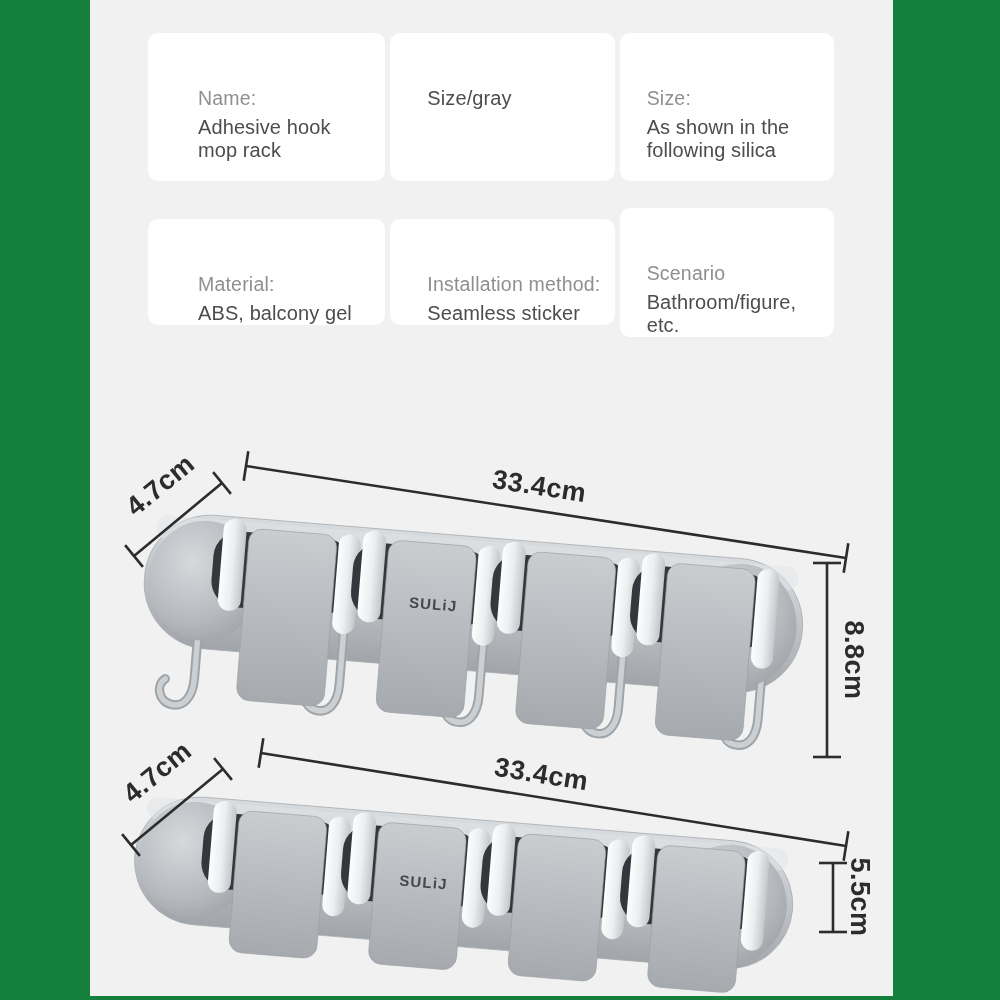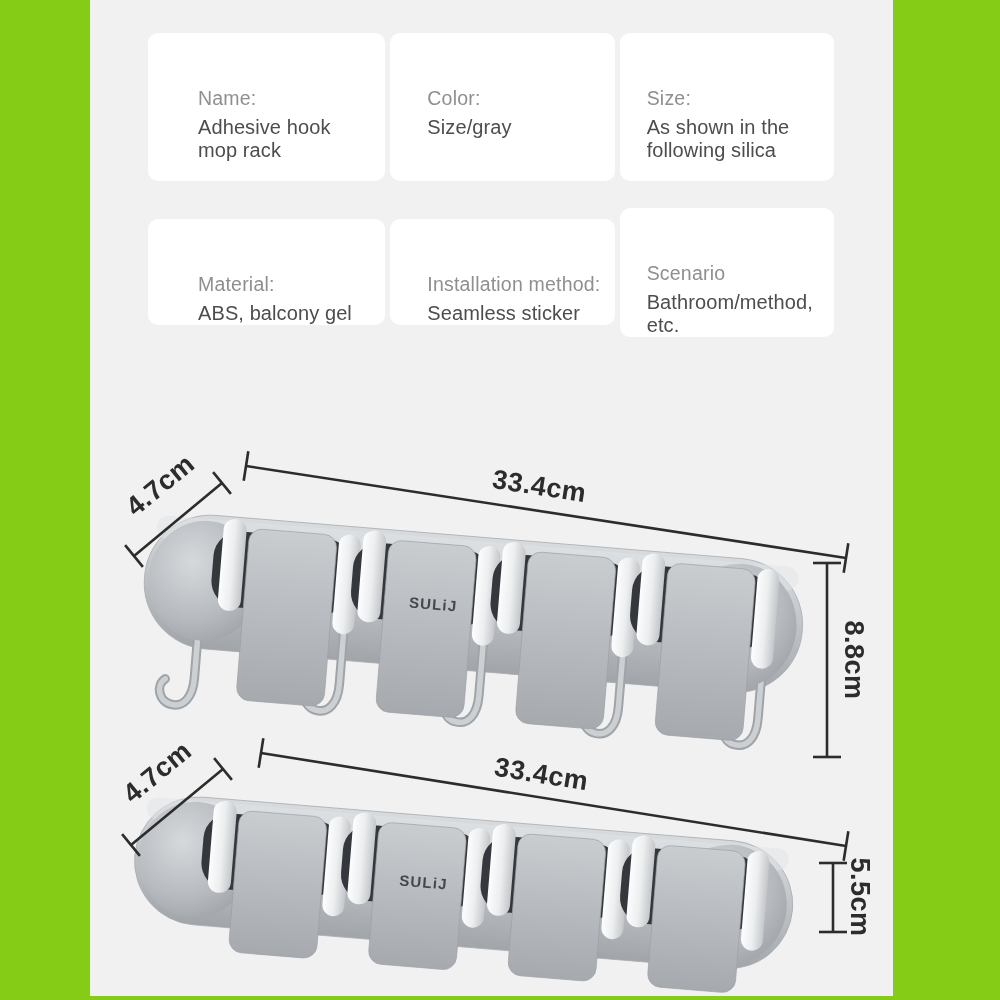--- a/index.html
+++ b/index.html
@@ -1,18 +1,18 @@
 <!DOCTYPE html>
 <html><head>
 <meta charset="utf-8">
 <style>
   html,body { margin:0; padding:0; }
   .page {
     position:relative; width:1000px; height:1000px;
-    background:#84cc16; overflow:hidden;
+    background:#15803d; overflow:hidden;
     font-family:"Liberation Sans", sans-serif;
   }
   .panel {
     position:absolute; left:90px; top:0; width:803px; height:996px;
     background:#f1f1f2;
   }
   .cards-row {
     position:absolute; left:148px; width:686px;
     display:flex; gap:5px;
   }
@@ -48,41 +48,40 @@
 
 <div class="page">
   <div class="panel"></div>
 
   <div class="cards-row row-1">
     <div class="card">
       <div class="card-label">Name:</div>
       <div class="card-value">Adhesive hook mop rack</div>
     </div>
     <div class="card">
-      <div class="card-label">Color:</div>
       <div class="card-value">Size/gray</div>
     </div>
     <div class="card">
       <div class="card-label">Size:</div>
       <div class="card-value">As shown in the following silica</div>
     </div>
   </div>
 
   <div class="cards-row row-2">
     <div class="card">
       <div class="card-label">Material:</div>
       <div class="card-value">ABS, balcony gel</div>
     </div>
     <div class="card">
       <div class="card-label">Installation method:</div>
       <div class="card-value">Seamless sticker</div>
     </div>
     <div class="card">
       <div class="card-label">Scenario</div>
-      <div class="card-value">Bathroom/method, etc.</div>
+      <div class="card-value">Bathroom/figure, etc.</div>
     </div>
   </div>
 
   <svg class="diagram" width="1000" height="560" viewBox="0 440 1000 560">
     <defs>
       <linearGradient id="barG" x1="0" y1="0" x2="0" y2="1">
         <stop offset="0" stop-color="#d8dbde"></stop>
         <stop offset="0.35" stop-color="#c6cace"></stop>
         <stop offset="0.7" stop-color="#b3b7bb"></stop>
         <stop offset="1" stop-color="#a1a5a9"></stop>

